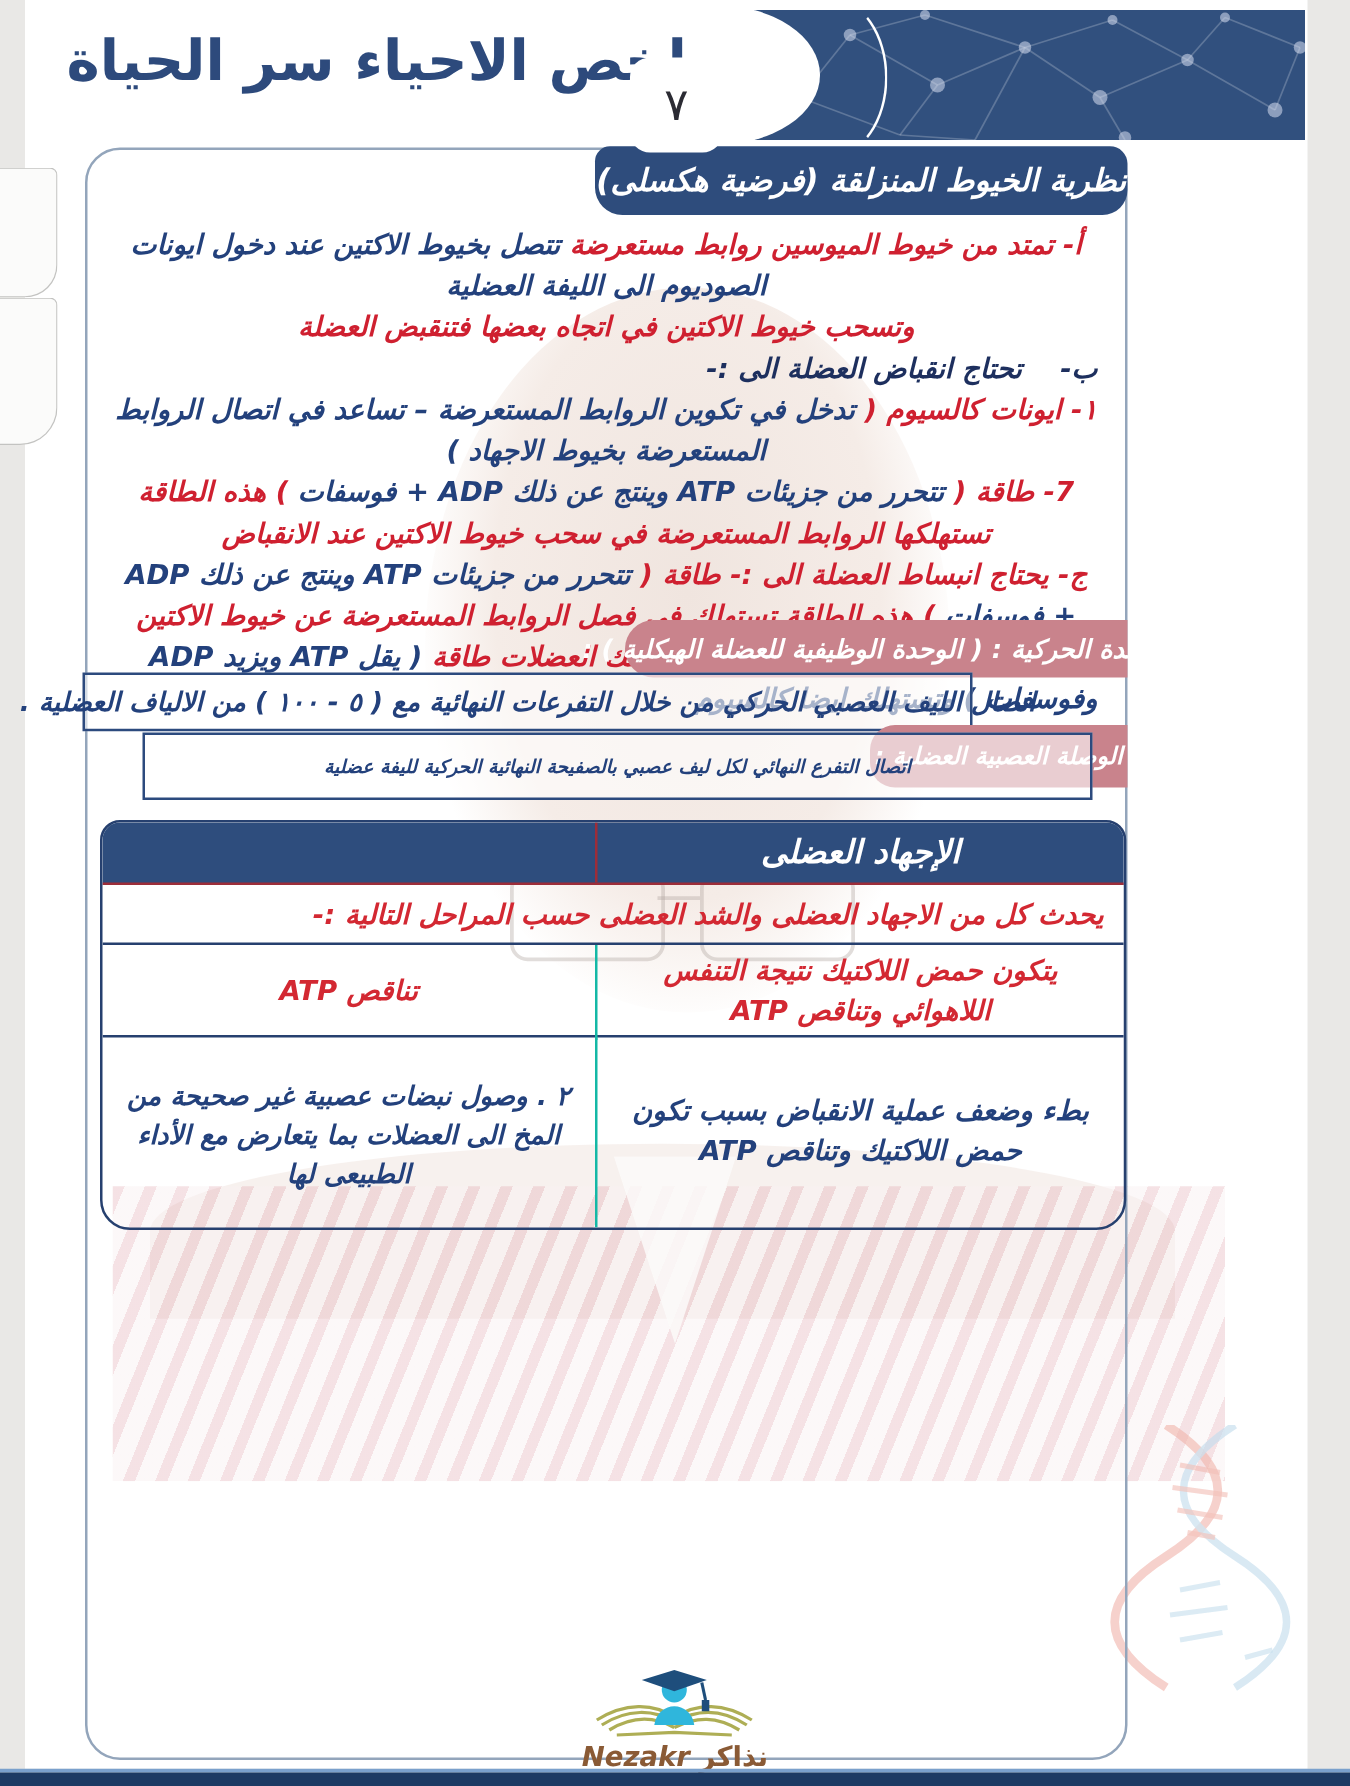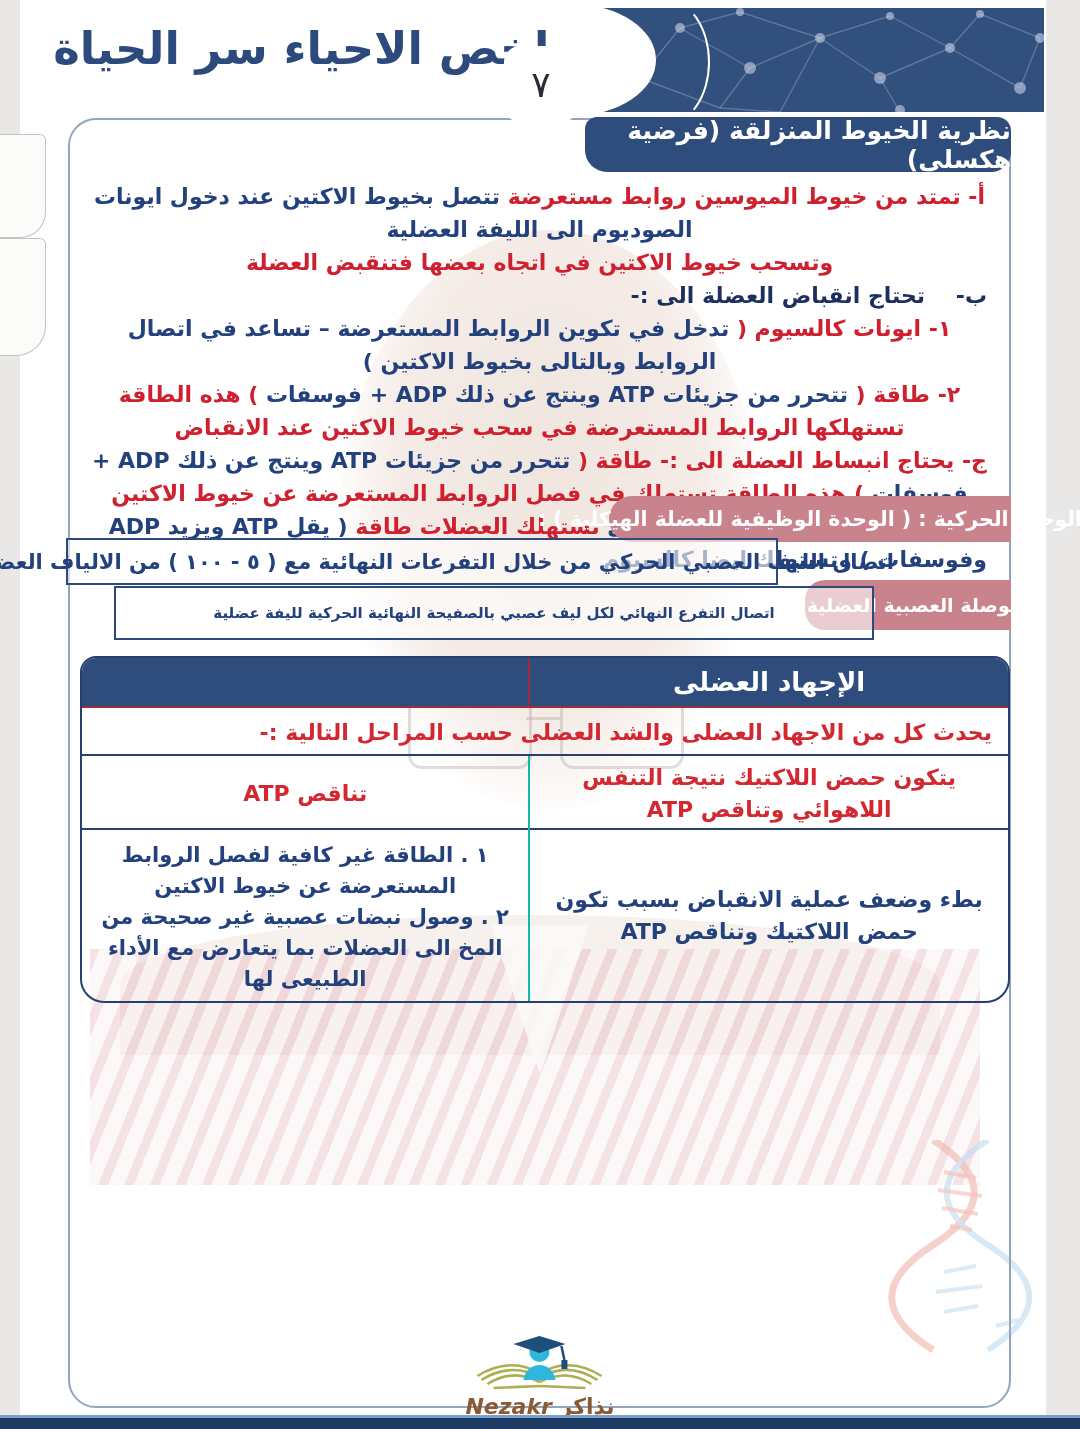--- a/index.html
+++ b/index.html
@@ -35,22 +35,22 @@
     background:rgba(240,229,224,.55);}
   .wm-shirt{position:absolute;left:0;top:724px;width:100%;height:236px;
     background:repeating-linear-gradient(112deg, rgba(222,158,168,.30) 0 9px, rgba(249,241,242,.5) 9px 24px);}
   .wm-collar{position:absolute;left:380px;top:700px;width:140px;height:150px;background:rgba(252,250,249,.85);
     clip-path:polygon(15% 0, 85% 0, 50% 100%);}
 
   
   .dna{position:absolute;left:878px;top:1140px;z-index:1;opacity:.8;}
 
   
-  .box{position:absolute;left:68px;top:118px;width:943px;height:1290px;border:2px solid #93a5bb;
-    border-radius:28px;box-sizing:border-box;z-index:2;}
+  .box{position:absolute;left:68px;top:118px;width:834px;height:1290px;border:2px solid #93a5bb;
+    border-radius:28px;box-sizing:border-box;z-index:2;font-style:italic;}
   .box-tab{position:absolute;right:-2px;top:-3px;width:426px;height:55px;background:#2e4c7c;
     border-radius:12px 14px 20px 22px;display:flex;align-items:center;justify-content:center;z-index:3;}
   .box-tab span{color:#ffffff;font-size:25px;font-weight:700;direction:rtl;}
 
   .paras{position:absolute;left:22px;right:22px;top:60px;direction:rtl;font-size:22px;font-weight:700;
     line-height:33px;color:#23417c;}
   .c-red{color:#cf2030;} .c-blue{color:#23417c;} .c-dark{color:#1d2f5e;}
   .pline{text-align:center;} .pline.right{text-align:right;}
 
   .rose-label{position:absolute;background:#c9838c;color:#ffffff;font-weight:700;direction:rtl;
@@ -183,24 +183,24 @@
     </div>
 
     <div class="paras">
       <div class="pline">
         <span class="c-red">أ-  تمتد من خيوط الميوسين روابط مستعرضة </span><span class="c-blue">تتصل بخيوط الاكتين عند دخول ايونات الصوديوم الى الليفة العضلية</span>
         <br>
         <span class="c-red">وتسحب خيوط الاكتين في اتجاه بعضها فتنقبض العضلة</span>
       </div>
       <div class="pline right c-dark">ب-&nbsp;&nbsp;&nbsp; تحتاج انقباض العضلة الى :-</div>
       <div class="pline">
-        <span class="c-red">١- ايونات كالسيوم ( </span><span class="c-blue">تدخل في تكوين الروابط المستعرضة – تساعد في اتصال الروابط وبالتالى بخيوط الاكتين )</span>
-      </div>
-      <div class="pline">
-        <span class="c-red">٢- طاقة ( </span><span class="c-blue">تتحرر من جزيئات ATP وينتج عن ذلك ADP + فوسفات </span><span class="c-red">) هذه الطاقة تستهلكها الروابط المستعرضة في سحب خيوط الاكتين عند الانقباض</span>
+        <span class="c-red">١- ايونات كالسيوم ( </span><span class="c-blue">تدخل في تكوين الروابط المستعرضة – تساعد في اتصال الروابط المستعرضة بخيوط الاجهاد )</span>
+      </div>
+      <div class="pline">
+        <span class="c-red">7- طاقة ( </span><span class="c-blue">تتحرر من جزيئات ATP وينتج عن ذلك ADP + فوسفات </span><span class="c-red">) هذه الطاقة تستهلكها الروابط المستعرضة في سحب خيوط الاكتين عند الانقباض</span>
       </div>
       <div class="pline">
         <span class="c-red">ج- يحتاج انبساط العضلة الى :-  طاقة ( </span><span class="c-blue">تتحرر من جزيئات ATP وينتج عن ذلك ADP + فوسفات </span><span class="c-red">) هذه الطاقة تستهلك في فصل الروابط المستعرضة عن خيوط الاكتين</span>
       </div>
       <div class="pline right">
         <span class="c-blue">د- أثناء الانقباض والانبساط العضلى </span><span class="c-red">تستهلك العضلات طاقة </span><span class="c-blue">( يقل ATP ويزيد ADP وفوسفات ) وتستهلك ايضا كالسيوم</span>
       </div>
     </div>
 
     <div class="rose-label motor-label">الوحدة الحركية : ( الوحدة الوظيفية للعضلة الهيكلية ) :</div>
@@ -216,21 +216,20 @@
       <div class="trow row-span">
         <div class="t-red r1a">يحدث كل من الاجهاد العضلى والشد العضلى حسب المراحل التالية :-</div>
       </div>
       <div class="trow row-grid r2">
         <div class="cell-c t-red">يتكون حمض اللاكتيك نتيجة التنفس اللاهوائي وتناقص ATP</div>
         <div class="cell-c t-red">تناقص ATP</div>
       </div>
       <div class="trow row-grid r3">
         <div class="cell-c t-blue r3-right">بطء وضعف عملية الانقباض بسبب تكون حمض اللاكتيك وتناقص ATP</div>
         <div class="cell-c t-blue r3-left">
-          <div>١ . الطاقة غير كافية لفصل الروابط المستعرضة عن خيوط الاكتين</div>
           <div>٢ . وصول نبضات عصبية غير صحيحة من المخ الى العضلات بما يتعارض مع الأداء الطبيعى لها</div>
         </div>
       </div>
     </div>
   </div>
 
   <div class="logo">
     <svg width="150" height="58" viewBox="0 0 150 58">
       <g fill="none" stroke="#aeae55" stroke-width="2.6">
         <path d="M12,42 C34,28 58,28 74,40"></path>

